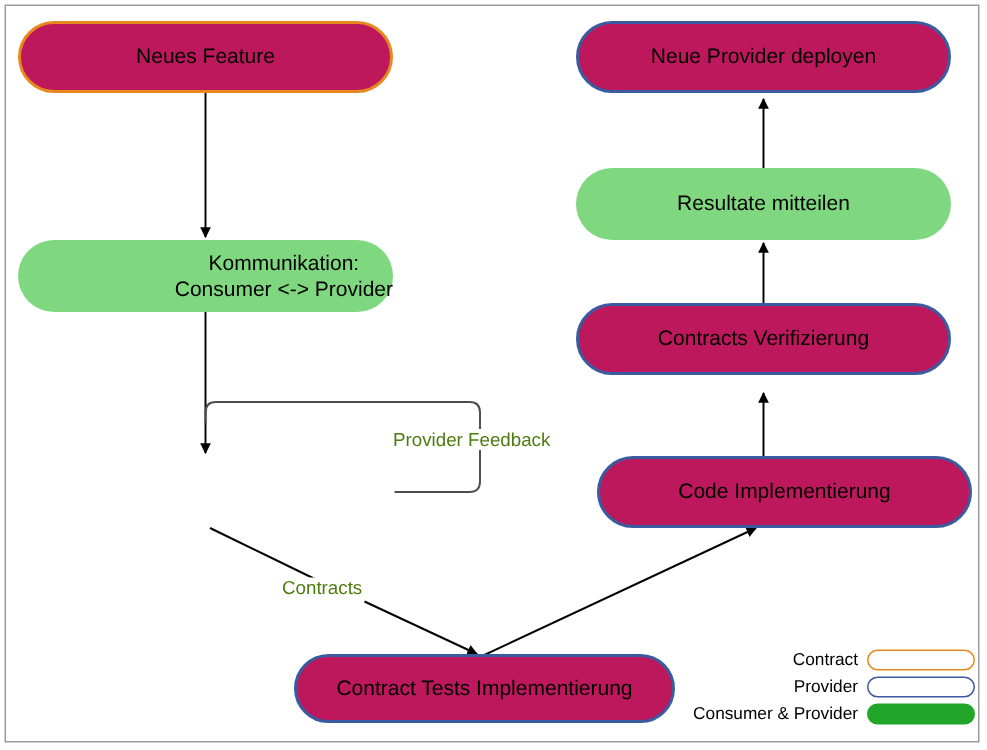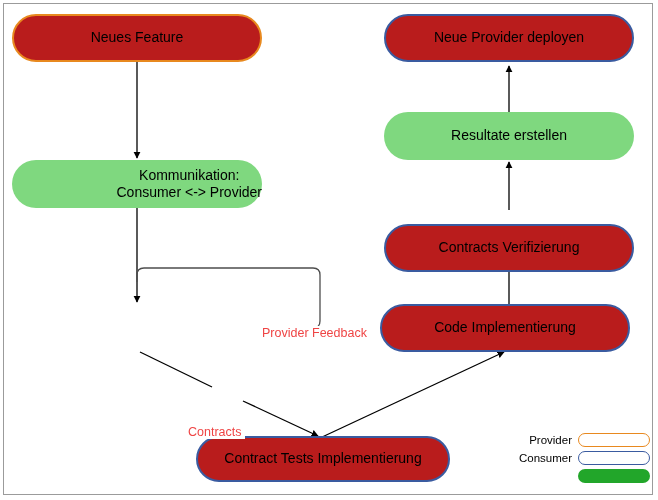--- a/index.html
+++ b/index.html
@@ -37,46 +37,45 @@
   .node {
     position: absolute;
     box-sizing: border-box;
     display: flex;
     align-items: center;
     justify-content: center;
     text-align: center;
     color: #000000;
     font-size: 14px;
     line-height: 1.25;
-    background: #b91c1c;
+    background: #be185d;
     border-style: solid;
     border-width: 2px;
     white-space: pre-line;
   }
   .node.consumer {
     border-color: #e8891f;
     border-radius: 24px;
   }
   .node.provider {
     border-color: #3a5ba0;
     border-radius: 24px;
   }
   .node.both {
     border: none;
     background: #7fd87f;
     border-radius: 24px;
   }
   .edge-label {
     position: absolute;
     font-size: 12.5px;
-    color: #ef4444;
+    color: #4d7c0f;
     background: #ffffff;
     padding: 0 3px;
     white-space: nowrap;
-    margin-top: 40px;
   }
   #legend {
     position: absolute;
     left: 470px;
     top: 432px;
     width: 180px;
     display: flex;
     flex-direction: column;
     gap: 3px;
   }
@@ -144,47 +143,48 @@
   <div class="node both" style="left:12px; top:160px; width:250px; height:48px;justify-content:flex-end;">
     <span>Kommunikation:
 Consumer &lt;-&gt; Provider</span>
   </div>
 
 
   <div class="node provider" style="left:196px; top:436px; width:254px; height:46px;">
     <span>Contract Tests Implementierung</span>
   </div>
 
-  <div class="node provider" style="left:380px; top:304px; width:250px; height:48px;justify-content:center;">
+  <div class="node provider" style="left:398px; top:304px; width:250px; height:48px;justify-content:center;">
     <span>Code Implementierung</span>
   </div>
 
-  <div class="node provider" style="left:384px; top:224px; width:250px; height:48px;">
+  <div class="node provider" style="left:384px; top:202px; width:250px; height:48px;">
     <span>Contracts Verifizierung</span>
   </div>
 
   <div class="node both" style="left:384px; top:112px; width:250px; height:48px;">
-    <span>Resultate erstellen</span>
+    <span>Resultate mitteilen</span>
   </div>
 
   <div class="node provider" style="left:384px; top:14px; width:250px; height:48px;">
     <span>Neue Provider deployen</span>
   </div>
 
   <div class="edge-label" style="left:259px; top:286px;">Provider Feedback</div>
 
   <div class="edge-label" style="left:185px; top:385px;">Contracts</div>
 
   <div id="legend">
     <div class="legend-row">
-      <span class="legend-label">Provider</span>
+      <span class="legend-label">Contract</span>
       <span class="legend-swatch consumer"></span>
     </div>
     <div class="legend-row">
-      <span class="legend-label">Consumer</span>
+      <span class="legend-label">Provider</span>
       <span class="legend-swatch provider"></span>
     </div>
     <div class="legend-row">
+      <span class="legend-label">Consumer &amp; Provider</span>
       <span class="legend-swatch both"></span>
     </div>
   </div>
 
 </div>
 
 </body></html>

